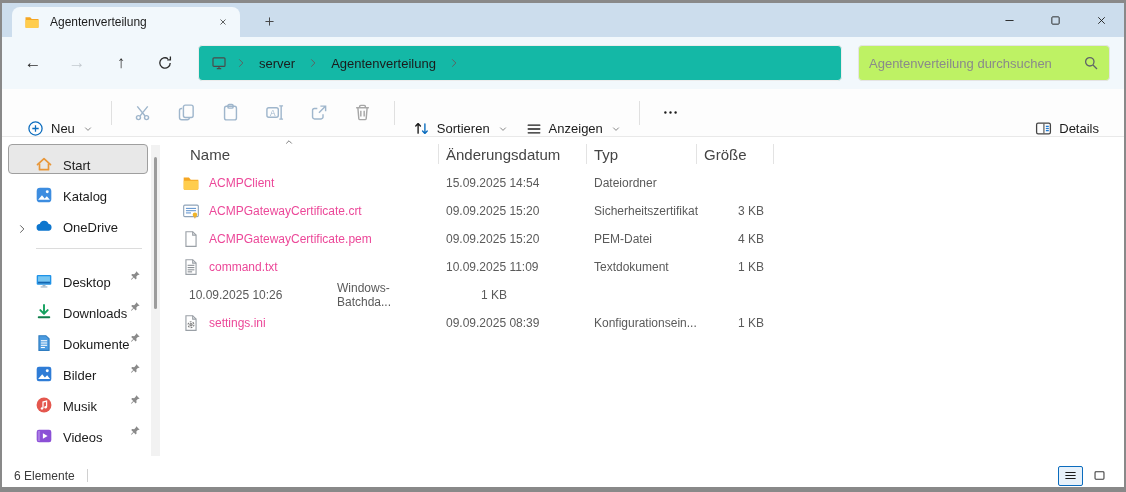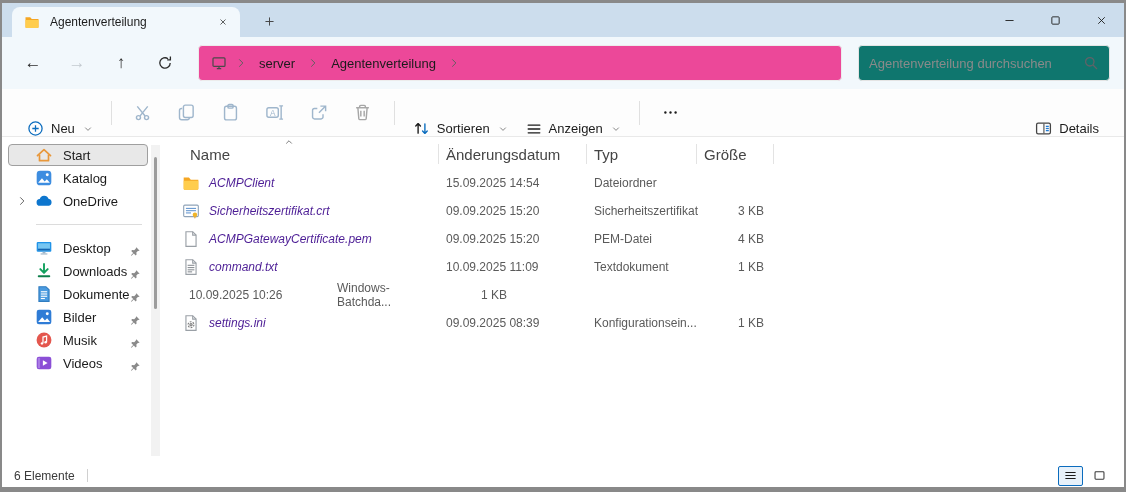--- a/index.html
+++ b/index.html
@@ -16,43 +16,43 @@
   .tab-close { width:18px; height:18px; display:flex; align-items:center; justify-content:center; color:#454545; border-radius:3px; }
   .newtab { width:18px; height:18px; margin-left:20px; margin-bottom:7px; display:flex; align-items:center; justify-content:center; color:#454545; }
   .win-controls { position:absolute; right:0; top:0; height:34px; display:flex; }
   .wc-btn { width:46px; height:34px; display:flex; align-items:center; justify-content:center; color:#1b1b1b; }
 
   
   .addrbar { height:52px; background:#f2f8fc; display:flex; align-items:center; padding:0 14px; flex:0 0 auto; }
   .nav-btn { width:34px; height:34px; display:flex; align-items:center; justify-content:center;
              font-size:17px; color:#2b2b2b; margin-right:10px; border-radius:4px; }
   .nav-btn.disabled { color:#c3c9cf; }
-  .crumb-box { flex:1; height:36px; background:#ec4899; border:1px solid #ececec; border-radius:4px;
+  .crumb-box { flex:1; height:36px; background:#14b8a6; border:1px solid #ececec; border-radius:4px;
                margin:0 16px 0 6px; display:flex; align-items:center; padding:0 12px; }
   .crumb { font-size:13px; color:#1b1b1b; padding:0 4px; }
   .crumb-chev { display:flex; align-items:center; margin:0 8px; color:#5f5f5f; }
-  .search-box { width:252px; height:36px; background:#0f766e; border:1px solid #e4e4e4; border-radius:4px;
+  .search-box { width:252px; height:36px; background:#bef264; border:1px solid #e4e4e4; border-radius:4px;
                 display:flex; align-items:center; padding:0 10px; }
   .search-box input { flex:1; border:none; outline:none; background:transparent; font-size:13px;
                       font-family:"Liberation Sans", sans-serif; color:#1b1b1b; }
   .search-box input::placeholder { color:#8a8a8a; }
 
   
   .toolbar { height:48px; background:#fdfdfd; border-bottom:1px solid #e9e9e9; display:flex; align-items:center;
              padding:0 16px; flex:0 0 auto; }
   .tb-btn { display:flex; align-items:center; gap:7px; padding:7px 9px; border-radius:4px; font-size:13px; color:#1b1b1b;margin-top:32px; }
   .tb-chev { display:flex; color:#6a6a6a; margin-left:1px; }
   .tb-divider { width:1px; height:24px; background:#e0e0e0; margin:0 9px; }
   .tb-icon-btn { width:44px; height:36px; display:flex; align-items:center; justify-content:center; border-radius:4px; }
   .tb-spacer { flex:1; }
 
   
   .bodyrow { flex:1; display:flex; background:#fff; overflow:hidden; }
   .sidebar { width:160px; flex:0 0 auto; position:relative; padding-top:6px; font-size:13px; }
-  .sb-item { height:22px; display:flex; align-items:center; margin:1px 14px 1px 6px;
+  .sb-item { height:30px; display:flex; align-items:flex-end; margin:1px 14px 1px 6px;
              border:1px solid transparent; border-radius:4px; position:relative; }
   .sb-item.selected { background:#e8e8e8; border-color:#9f9f9f; }
   .expander { width:26px; display:flex; justify-content:center; visibility:hidden; color:#5f5f5f; }
   .sb-item.expandable .expander { visibility:visible; }
   .sb-icon { width:18px; height:18px; display:flex; }
   .sb-label { margin-left:10px; color:#1b1b1b; white-space:nowrap; }
   .pin { display:none; position:absolute; right:6px; top:8px; }
   .sb-item.pinned .pin { display:flex; }
   .sb-divider { height:1px; background:#dcdcdc; margin:12px 20px 12px 34px; }
   .sb-scroll { position:absolute; right:2px; top:8px; bottom:8px; width:9px; background:#f2f2f2; }
@@ -61,21 +61,21 @@
   .main { flex:1; padding-left:20px; position:relative; }
   .list-header { height:30px; display:flex; align-items:center; font-size:15px; color:#454545; position:relative; margin-top:2px; }
   .hc { border-right:1px solid #e3e3e3; height:20px; display:flex; align-items:center; }
   .c-name { width:257px; }
   .hc.c-name { padding-left:8px; }
   .c-date { width:148px; padding-left:7px; }
   .c-type { width:110px; padding-left:7px; }
   .c-size { width:77px; justify-content:flex-start; padding-left:7px; }
   .sort-asc { position:absolute; left:102px; top:-2px; color:#5f5f5f; }
   .row { height:28px; display:flex; align-items:center; font-size:12px; }
-  .row .c-name { display:flex; align-items:center; gap:9px; color:#4c1d95;font-style:italic; }
+  .row .c-name { display:flex; align-items:center; gap:9px; color:#ec4899; }
   .f-icon { width:18px; height:18px; display:flex; flex:0 0 auto; }
   .row .c-date, .row .c-type { color:#5a5a5a; display:flex; align-items:center; }
   .row .c-size { color:#5a5a5a; display:flex; justify-content:flex-end; padding-right:10px; }
 
   
   .statusbar { height:23px; background:#fff; display:flex; align-items:center; padding:0 12px; font-size:12px; color:#3b3b3b; flex:0 0 auto; }
   .sb-count-divider { width:1px; height:13px; background:#d0d0d0; margin-left:12px; }
   .status-spacer { flex:1; }
   .view-toggles { display:flex; gap:4px; }
   .vt { width:25px; height:20px; display:flex; align-items:center; justify-content:center; border:1px solid transparent; border-radius:2px; }
@@ -646,21 +646,21 @@
     <span class="c-type">Dateiordner</span>
     <span class="c-size"></span>
   </div>
           <div class="row">
     <span class="c-name">
       <span class="f-icon">
                 <svg class="i18">
                   <use href="#sym-certificate"></use>
                 </svg>
               </span>
-      <span class="f-name">Sicherheitszertifikat.crt</span>
+      <span class="f-name">ACMPGatewayCertificate.crt</span>
     </span>
     <span class="c-date">09.09.2025 15:20</span>
     <span class="c-type">Sicherheitszertifikat</span>
     <span class="c-size">3 KB</span>
   </div>
           <div class="row">
     <span class="c-name">
       <span class="f-icon">
                 <svg class="i18">
                   <use href="#sym-file-blank"></use>

